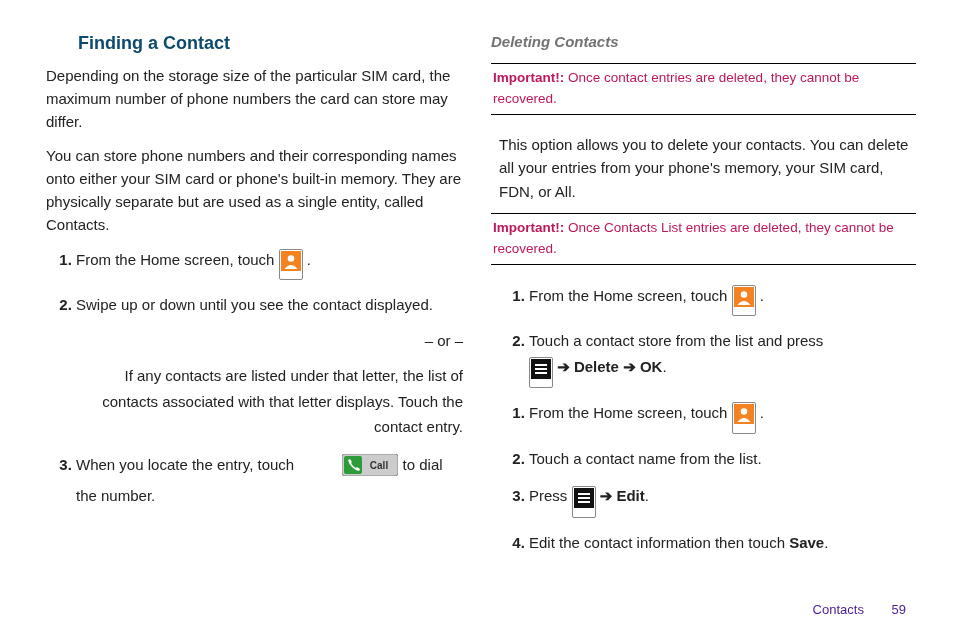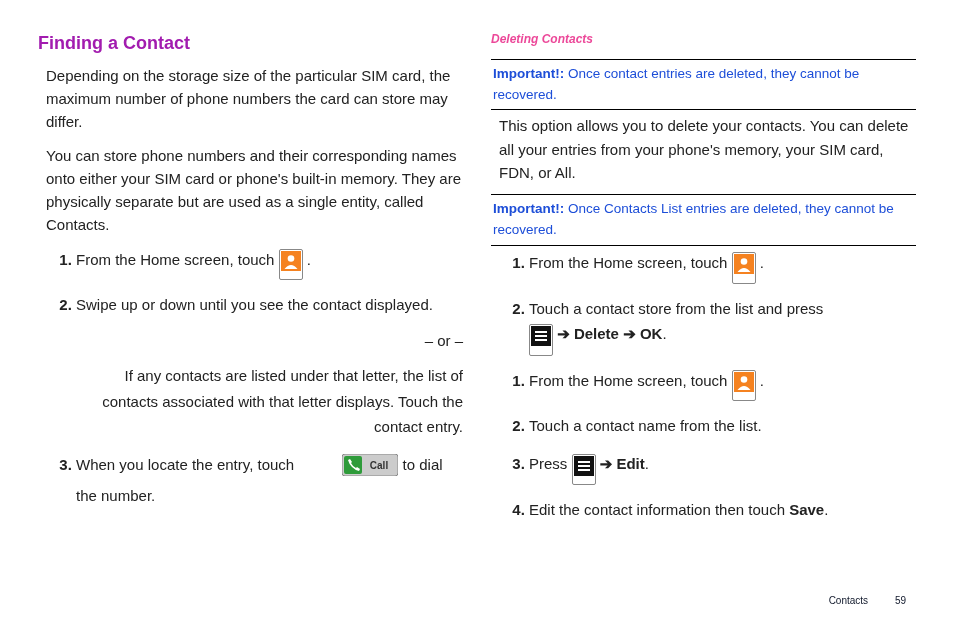--- a/index.html
+++ b/index.html
@@ -25,45 +25,45 @@
     line-height: 1.55;
   }
   .col + .col { margin-left: 28px; }
   .h-red {
     color: #1f57b3;
     font-weight: 700;
     font-size: 18px;
     margin: 2px 0 6px 0;
   }
   
-  .h-red { color: #a21caf; }
+  .h-red { color: #0c4a6e; margin-left: 40px; }
   .h-blue {
-    color: #ec4899;
+    color: #737373;
     font-weight: 700;
     font-style: italic;
-    font-size: 12px;
+    font-size: 15px;
     margin: 2px 0 10px 0;
   }
   p.body {
     margin: 4px 0 10px 8px;
   }
   ol.steps {
     margin: 4px 0 0 8px;
     padding-left: 30px;
   }
   ol.steps > li { margin-bottom: 12px; line-height: 1.7; font-size: 15px; }
   ol.steps > li::marker { font-weight: 700; }
   ol.steps .sub { display:block; margin-top:10px;text-align:right; }
   .notice {
     border-top: 1.5px solid #000;
     border-bottom: 1.5px solid #000;
     padding: 4px 2px;
-    margin: 8px 0 4px 0;
+    margin: 8px 0 18px 0;
     font-size: 13.5px;
-    color: #1d4ed8;
+    color: #be185d;
   }
   .notice .label { font-weight: 700; }
   .icon-contacts, .icon-menu, .icon-call {
     display: inline-block;
     vertical-align: -5px;
     box-sizing: border-box;
   }
   .icon-frame {
     border: 1.5px solid #888;
     padding: 1px;
@@ -74,23 +74,23 @@
   }
   .icon-call {
     vertical-align: -6px;
     padding-left: 44px;
   }
   .arrow { font-weight: 700; }
   b { font-weight: 700; }
   .footer {
     position: absolute;
     right: 48px;
-    bottom: 30px;
-    font-size: 10px;
-    color: #0f172a;
+    bottom: 19px;
+    font-size: 13px;
+    color: #4c1d95;
   }
   .footer .pg { margin-left: 24px; }
 </style>
 </head>
 <body>
 
 <div class="page">
 
   <div class="col">
     <div class="h-red">Finding a Contact</div>

